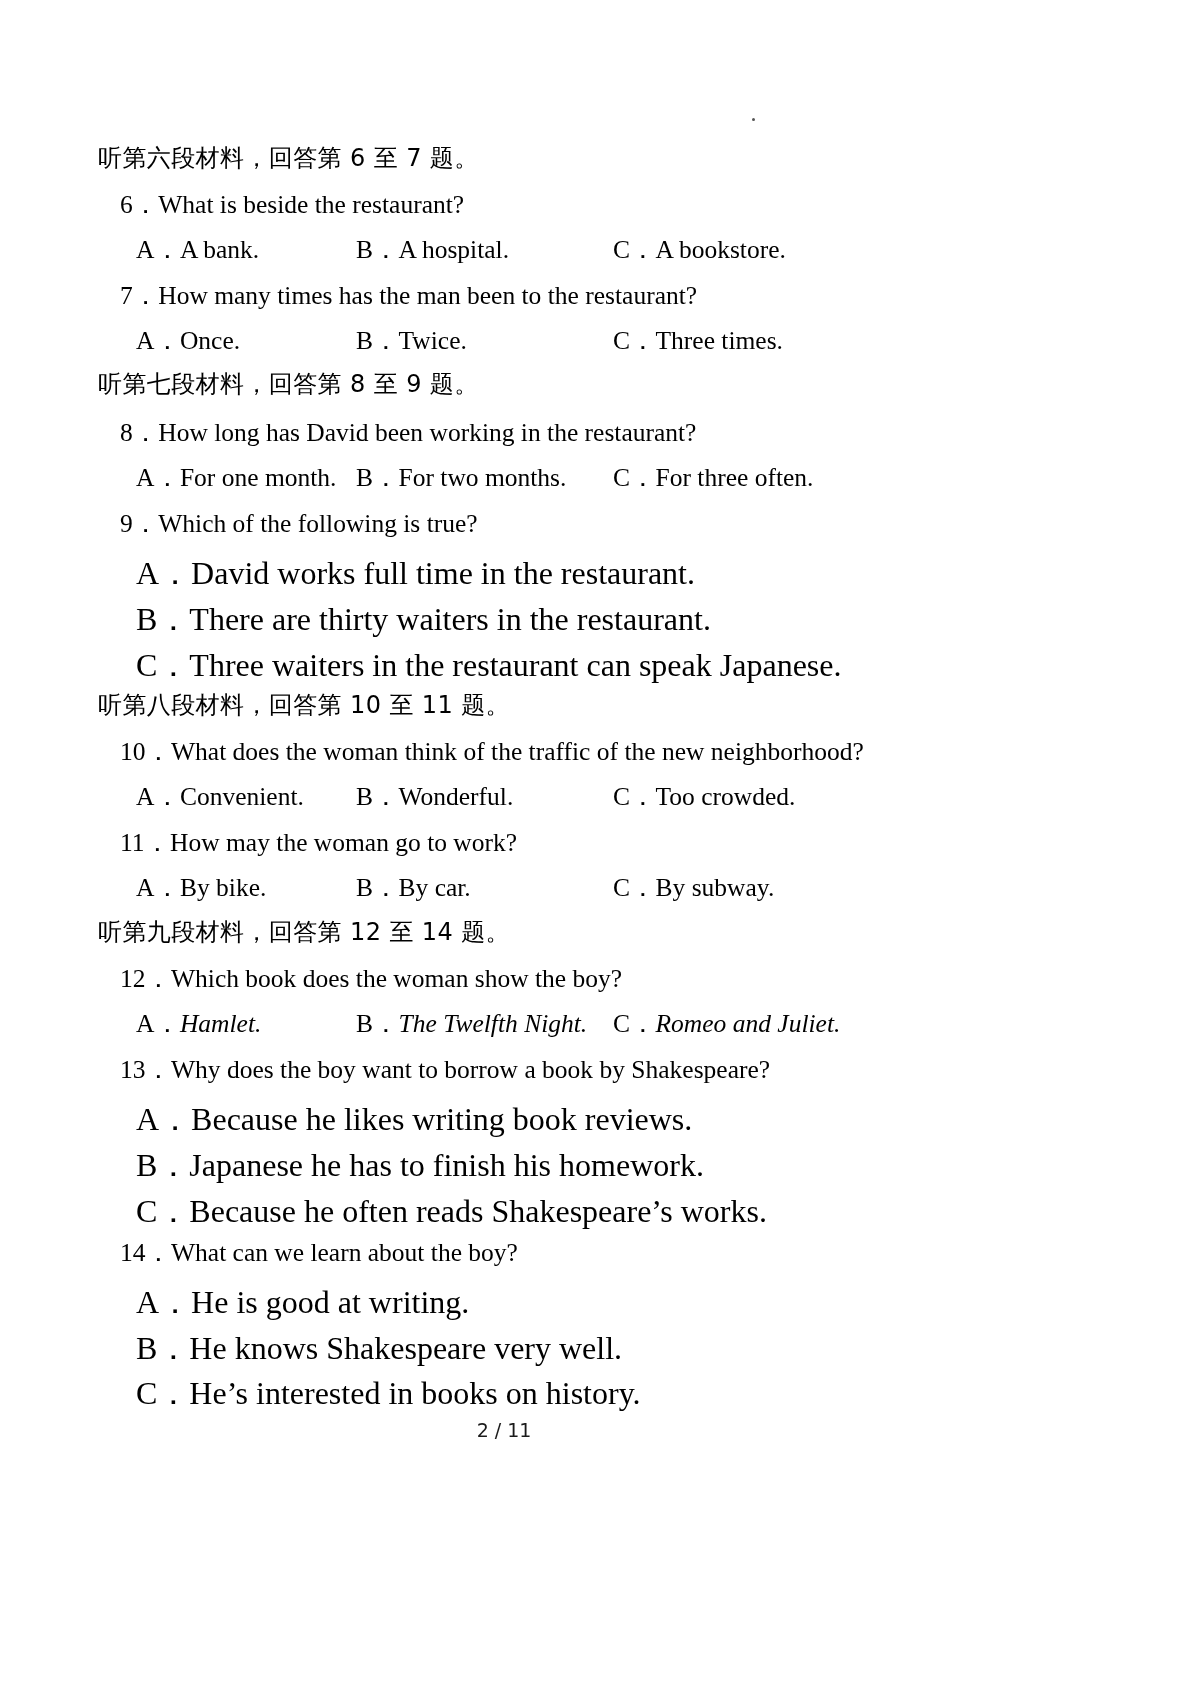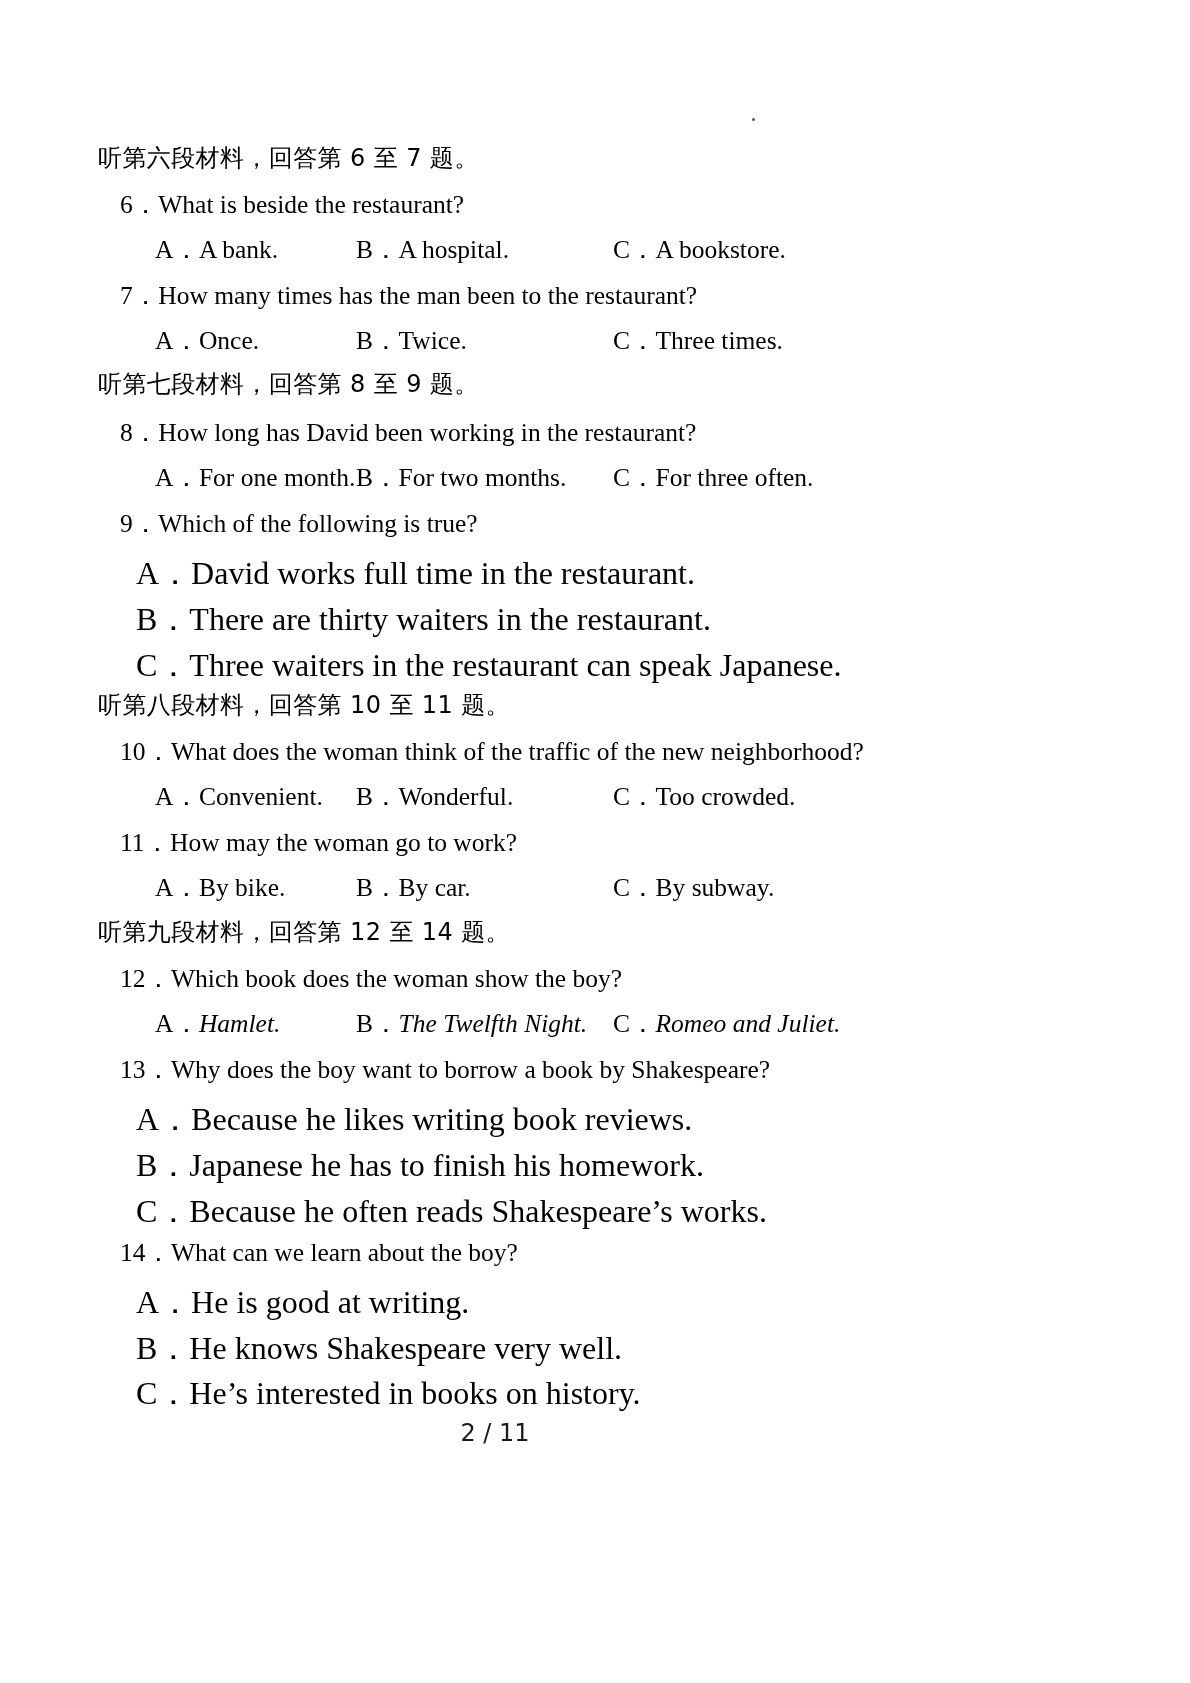--- a/index.html
+++ b/index.html
@@ -118,41 +118,42 @@
   .opt {
     position: absolute;
     white-space: nowrap;
     font-size: 25.5px;
     line-height: 1;
   }
   .opt .lab {
     display: inline-block;
     min-width: 34px;
   }
-  .col-a { left: 136px; margin-left: 19px; }
+  .col-a { left: 136px; }
   .col-b { left: 356px; }
   .col-c { left: 613px; }
   .sub {
     left: 136px;
     font-size: 32px;
   }
   .sub .lab {
     display: inline-block;
     min-width: 34px;
   }
   .ital { font-style: italic; }
   .footer {
     position: absolute;
     top: 1419px;
     left: 0;
     width: 990px;
     text-align: center;
     font-family: "DejaVu Sans", sans-serif;
-    font-size: 24px;
+    font-size: 19px;
     color: #1a1a1a;
+    padding-left: 9px;
   }
 </style>
 </head>
 <body>
 
 <div class="page">
 
   <div class="dot-mark"></div>
 
 

